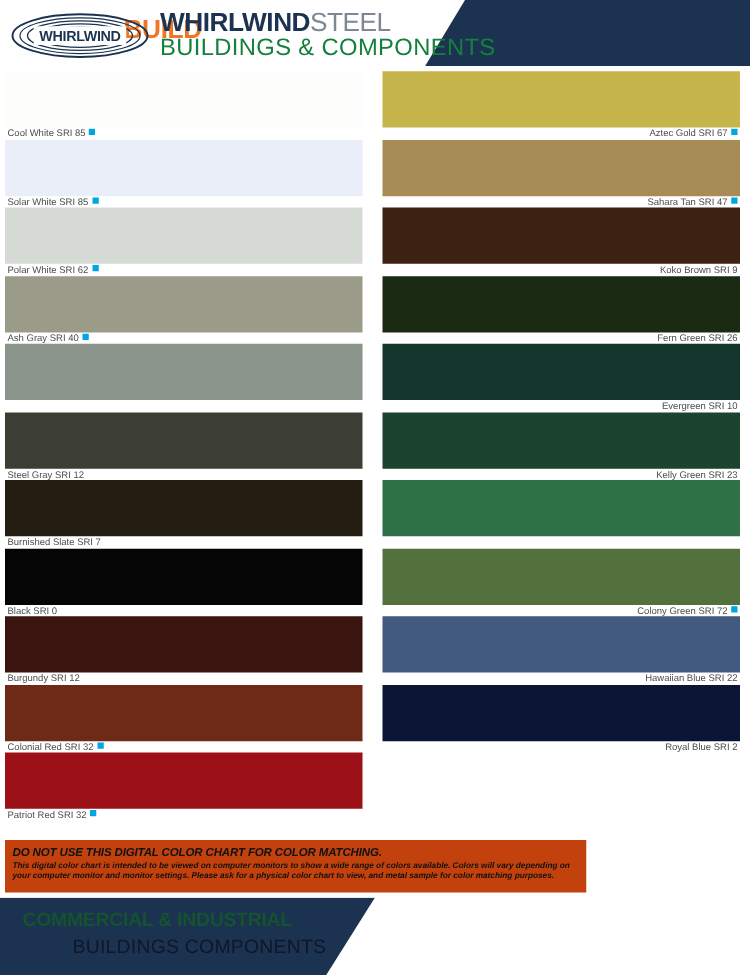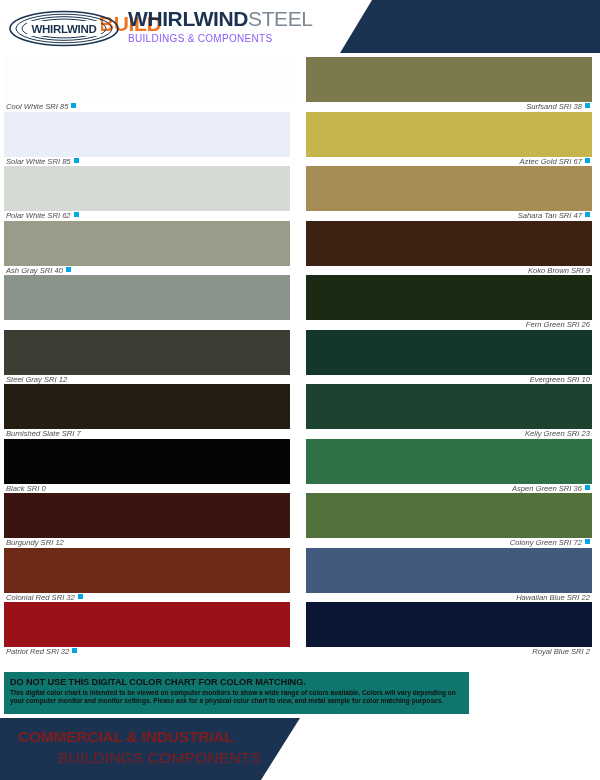--- a/index.html
+++ b/index.html
@@ -36,29 +36,29 @@
   #logo-mark svg{display:block;}
   #brand-block{
     position:absolute;left:128px;top:8px;
   }
   #brand-line1{
     font-size:21px;line-height:22px;letter-spacing:-0.4px;
     color:#1b3350;font-weight:bold;white-space:nowrap;
   }
   #brand-line1 .light{color:#7d8894;font-weight:normal;}
   #brand-line2{
-    font-size:10px;line-height:16px;letter-spacing:0.3px;
-    color:#8b5cf6;font-weight:normal;white-space:nowrap;margin-top:1px;
+    font-size:19px;line-height:16px;letter-spacing:0.3px;
+    color:#15803d;font-weight:normal;white-space:nowrap;margin-top:1px;
   }
 
   
   #chart{
     position:absolute;left:0;top:57px;width:600px;height:610px;
   }
-  .col{position:absolute;top:0;width:286px;font-style:italic;}
+  .col{position:absolute;top:0;width:286px;}
   #col-left{left:4px;}
   #col-right{left:306px;}
 
   .swatch-cell{position:relative;width:100%;height:54.5px;}
   .swatch{
     position:absolute;left:0;top:0;right:0;height:45px;
   }
   .swatch-label{
     position:absolute;left:0;right:0;bottom:0;height:9.5px;
     font-size:7.6px;line-height:9.5px;color:#4d4d4d;
@@ -67,23 +67,24 @@
   #col-left .swatch-label{text-align:left;padding-left:2px;}
   #col-right .swatch-label{text-align:right;padding-right:2px;}
   .es-dot{
     display:inline-block;width:5px;height:5px;background:#00a5e3;
     margin-left:3px;vertical-align:1px;
   }
 
   
   #warning{
     position:absolute;left:4px;top:672px;width:465px;height:42px;
-    background:#0f766e;color:#111111;
+    background:#c2410c;color:#111111;
     padding:0;
     box-sizing:border-box;
+    font-style:italic;
   }
   #warning-title{
     font-size:9.2px;font-weight:bold;line-height:11px;
     padding:5px 0 0 6px;letter-spacing:-0.1px;
   }
   #warning-body{
     font-size:6.6px;line-height:8.4px;
     padding:1px 6px 0 6px;font-weight:bold;
   }
 
@@ -92,26 +93,26 @@
     position:absolute;left:0;top:718px;width:600px;height:62px;
     background:#ffffff;
   }
   #footer-navy{
     position:absolute;left:0;top:0;width:300px;height:62px;
     background:#1b3350;
     clip-path:polygon(0 0, 100% 0, 87% 100%, 0 100%);
   }
   #footer-l1{
     position:absolute;left:18px;top:10px;
-    font-size:15.5px;font-weight:bold;color:#7f1d1d;
+    font-size:15.5px;font-weight:bold;color:#14532d;
     letter-spacing:-0.2px;white-space:nowrap;
   }
   #footer-l2{
     position:absolute;left:58px;top:31px;
-    font-size:15.5px;font-weight:normal;color:#7f1d1d;
+    font-size:15.5px;font-weight:normal;color:#0f172a;
     letter-spacing:0.2px;white-space:nowrap;
   }
 </style>
 </head>
 <body>
 
 <div id="header">
 
   <div id="header-navy"></div>
 
@@ -178,24 +179,20 @@
         <div class="swatch" title="Colonial Red SRI 32" style="background: rgb(110, 42, 23);"></div>
         <div class="swatch-label"><span>Colonial Red SRI 32</span><span class="es-dot"></span></div>
       </div>
       <div class="swatch-cell">
         <div class="swatch" title="Patriot Red SRI 32" style="background: rgb(156, 17, 23);"></div>
         <div class="swatch-label"><span>Patriot Red SRI 32</span><span class="es-dot"></span></div>
       </div>
     </div>
   <div class="col" id="col-right">
       <div class="swatch-cell">
-        <div class="swatch" title="Surfsand SRI 38" style="background: rgb(124, 122, 76);"></div>
-        <div class="swatch-label"><span>Surfsand SRI 38</span><span class="es-dot"></span></div>
-      </div>
-      <div class="swatch-cell">
         <div class="swatch" title="Aztec Gold SRI 67" style="background: rgb(197, 181, 75);"></div>
         <div class="swatch-label"><span>Aztec Gold SRI 67</span><span class="es-dot"></span></div>
       </div>
       <div class="swatch-cell">
         <div class="swatch" title="Sahara Tan SRI 47" style="background: rgb(168, 140, 85);"></div>
         <div class="swatch-label"><span>Sahara Tan SRI 47</span><span class="es-dot"></span></div>
       </div>
       <div class="swatch-cell">
         <div class="swatch" title="Koko Brown SRI 9" style="background: rgb(61, 33, 19);"></div>
         <div class="swatch-label"><span>Koko Brown SRI 9</span></div>
@@ -207,21 +204,20 @@
       <div class="swatch-cell">
         <div class="swatch" title="Evergreen SRI 10" style="background: rgb(21, 54, 44);"></div>
         <div class="swatch-label"><span>Evergreen SRI 10</span></div>
       </div>
       <div class="swatch-cell">
         <div class="swatch" title="Kelly Green SRI 23" style="background: rgb(27, 67, 47);"></div>
         <div class="swatch-label"><span>Kelly Green SRI 23</span></div>
       </div>
       <div class="swatch-cell">
         <div class="swatch" title="Aspen Green SRI 36" style="background: rgb(47, 113, 70);"></div>
-        <div class="swatch-label"><span>Aspen Green SRI 36</span><span class="es-dot"></span></div>
       </div>
       <div class="swatch-cell">
         <div class="swatch" title="Colony Green SRI 39" style="background: rgb(82, 113, 60);"></div>
         <div class="swatch-label"><span>Colony Green SRI 72</span><span class="es-dot"></span></div>
       </div>
       <div class="swatch-cell">
         <div class="swatch" title="Hawaiian Blue SRI 22" style="background: rgb(67, 90, 127);"></div>
         <div class="swatch-label"><span>Hawaiian Blue SRI 22</span></div>
       </div>
       <div class="swatch-cell">

